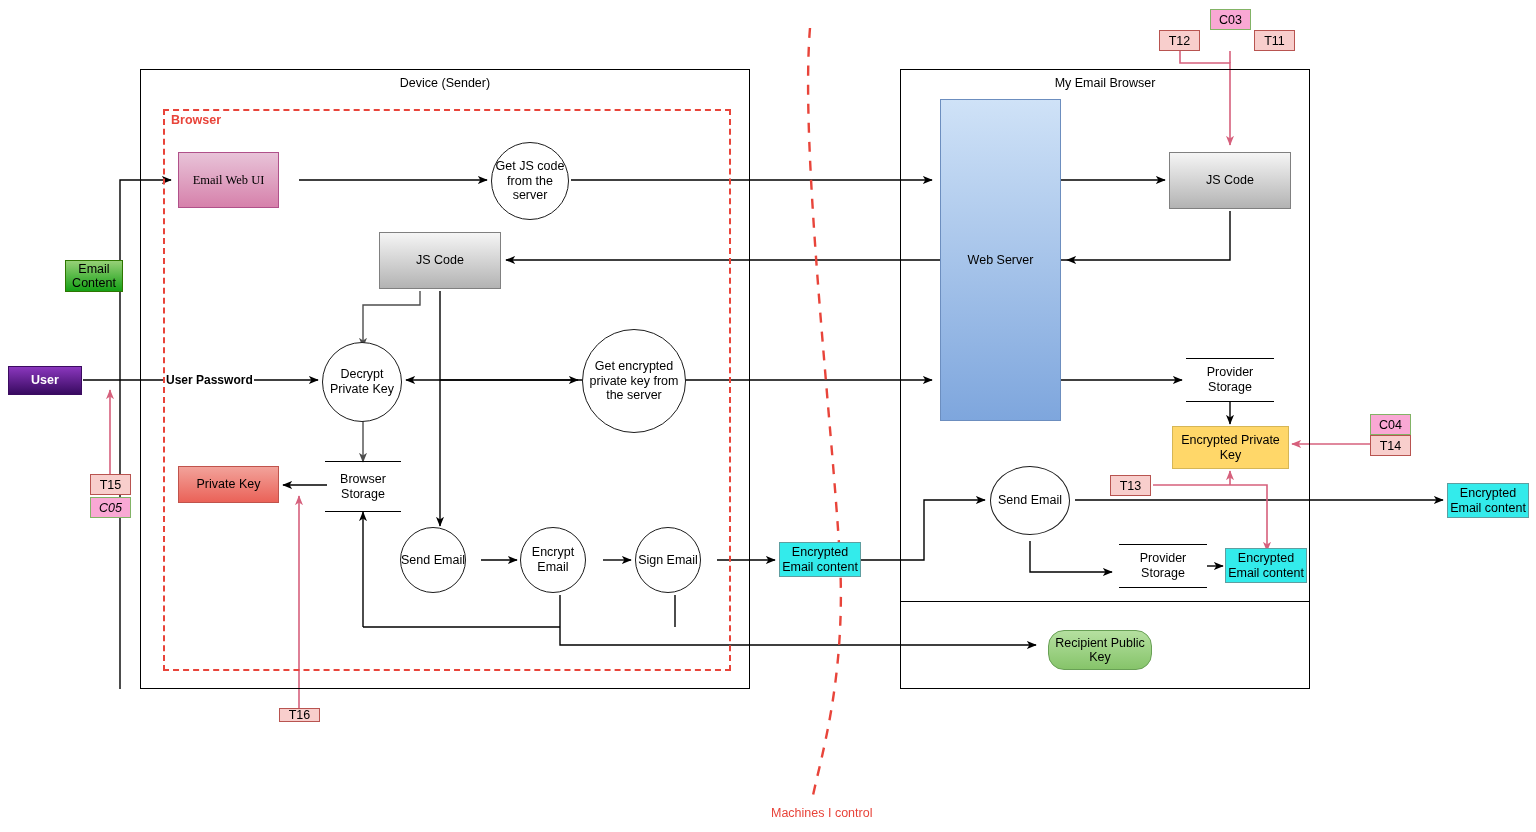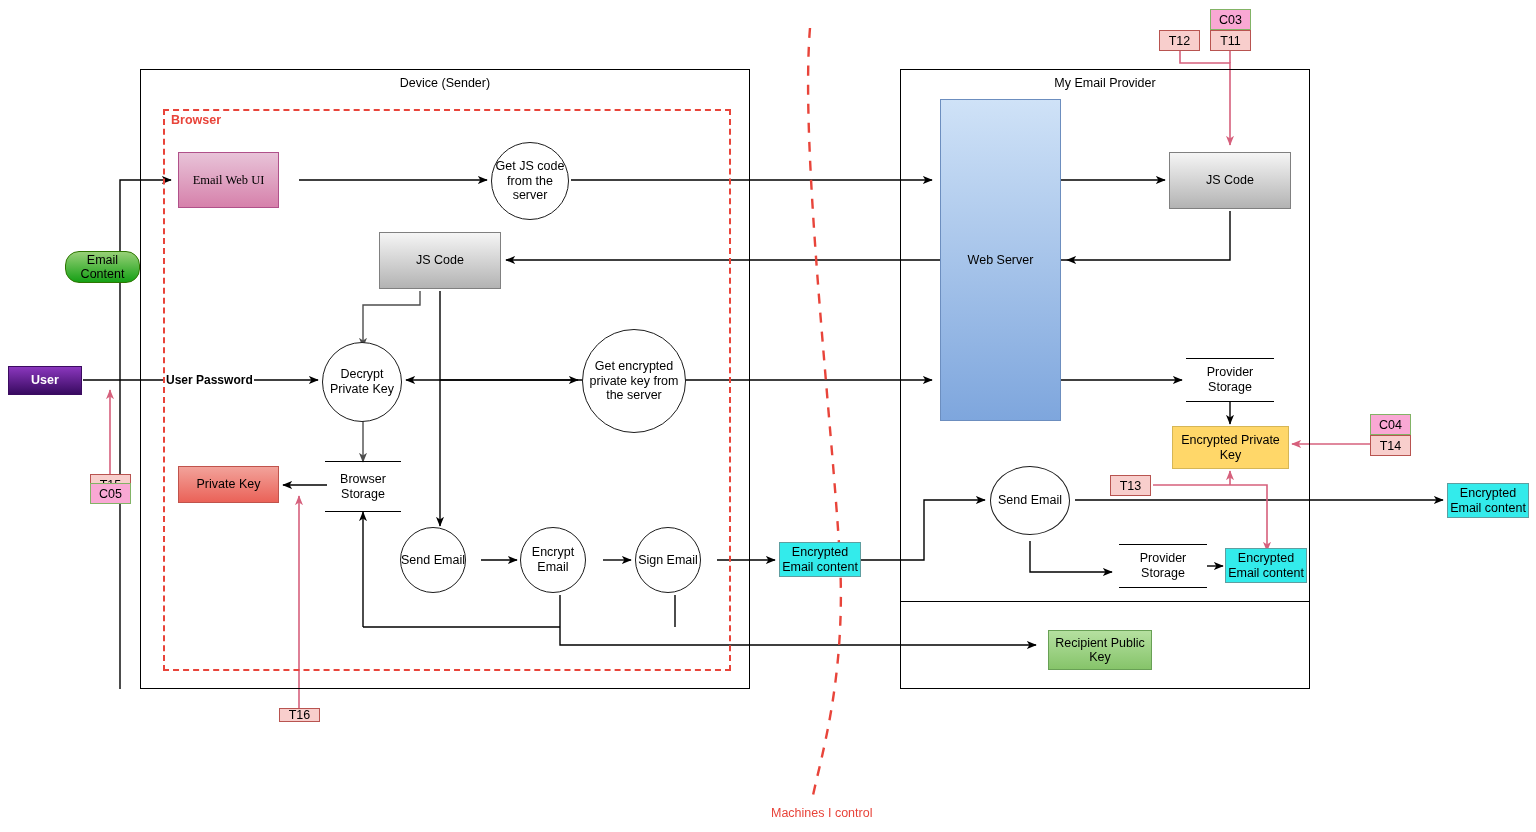--- a/index.html
+++ b/index.html
@@ -144,27 +144,27 @@
     <path d="M810,28 C 800,150 832,420 840,560 C 846,680 820,760 812,800" stroke="#e8443a" stroke-width="2.4" fill="none" stroke-dasharray="10 9" stroke-linecap="butt"></path>
   </svg>
 
   <div class="boundary" style="left:140px;top:69px;width:610px;height:620px;"></div>
   <div class="boundary-title" style="left:140px;top:76px;width:610px;text-align:center;">Device (Sender)</div>
 
   <div class="browser-box" style="left:163px;top:109px;width:568px;height:562px;"></div>
   <div class="browser-label" style="left:171px;top:113px;">Browser</div>
 
   <div class="boundary" style="left:900px;top:69px;width:410px;height:620px;"></div>
-  <div class="boundary-title" style="left:900px;top:76px;width:410px;text-align:center;">My Email Provider</div>
+  <div class="boundary-title" style="left:900px;top:76px;width:410px;text-align:center;">My Email Browser</div>
 
   <div class="boundary" style="left:900px;top:601px;width:410px;height:88px;border-top:1px solid #000;"></div>
 
   <div class="node box b-purple" style="left:8px;top:366px;width:74px;height:29px;">User</div>
 
-  <div class="node box b-green" style="left:65px;top:251px;width:75px;height:32px;white-space:pre-line;border-radius:14px;">Email
+  <div class="node box b-green" style="left:65px;top:260px;width:58px;height:32px;white-space:pre-line;">Email
 Content</div>
 
   <div class="node box b-pink" style="left:178px;top:152px;width:101px;height:56px;font-family:Liberation Serif, serif;">Email Web UI</div>
 
   <div class="proc" style="left:491px;top:142px;width:78px;height:78px;white-space:pre-line;">Get JS code
 from the
 server</div>
 
   <div class="node box b-gray" style="left:379px;top:232px;width:122px;height:57px;">JS Code</div>
 
@@ -203,34 +203,34 @@
 
   <div class="store" style="left:1119px;top:544px;width:88px;height:44px;white-space:pre-line;">Provider
 Storage</div>
 
   <div class="node box b-cyan" style="left:1225px;top:548px;width:82px;height:35px;white-space:pre-line;">Encrypted
 Email content</div>
 
   <div class="node box b-cyan" style="left:1447px;top:483px;width:82px;height:35px;white-space:pre-line;">Encrypted
 Email content</div>
 
-  <div class="node box b-greenlite" style="left:1048px;top:630px;width:104px;height:40px;white-space:pre-line;">Recipient Public
+  <div class="node box b-greenlite" style="left:1048px;top:630px;width:104px;height:40px;white-space:pre-line;border-radius:16px;">Recipient Public
 Key</div>
 
   <div class="flowlabel" style="left:165px;top:373px;font-weight:bold;">User Password</div>
 
   <div class="tag tag-c" style="left:1210px;top:9px;width:41px;height:21px;">C03</div>
-  <div class="tag tag-t" style="left:1210px;top:30px;width:41px;height:21px;">T11</div>
+  <div class="tag tag-t" style="left:1254px;top:30px;width:41px;height:21px;">T11</div>
   <div class="tag tag-t" style="left:1159px;top:30px;width:41px;height:21px;">T12</div>
 
   <div class="tag tag-c" style="left:1370px;top:414px;width:41px;height:21px;">C04</div>
   <div class="tag tag-t" style="left:1370px;top:435px;width:41px;height:21px;">T14</div>
 
   <div class="tag tag-t" style="left:1110px;top:475px;width:41px;height:21px;">T13</div>
 
   <div class="tag tag-t" style="left:90px;top:474px;width:41px;height:21px;">T15</div>
-  <div class="tag tag-c" style="left:90px;top:483px;width:41px;height:21px;">C05</div>
+  <div class="tag tag-c" style="left:90px;top:497px;width:41px;height:21px;font-style:italic;">C05</div>
 
   <div class="tag tag-t" style="left:279px;top:708px;width:41px;height:14px;">T16</div>
 
   <div class="mic-label" style="left:771px;top:806px;">Machines I control</div>
 
 </div>
 
 </body></html>

